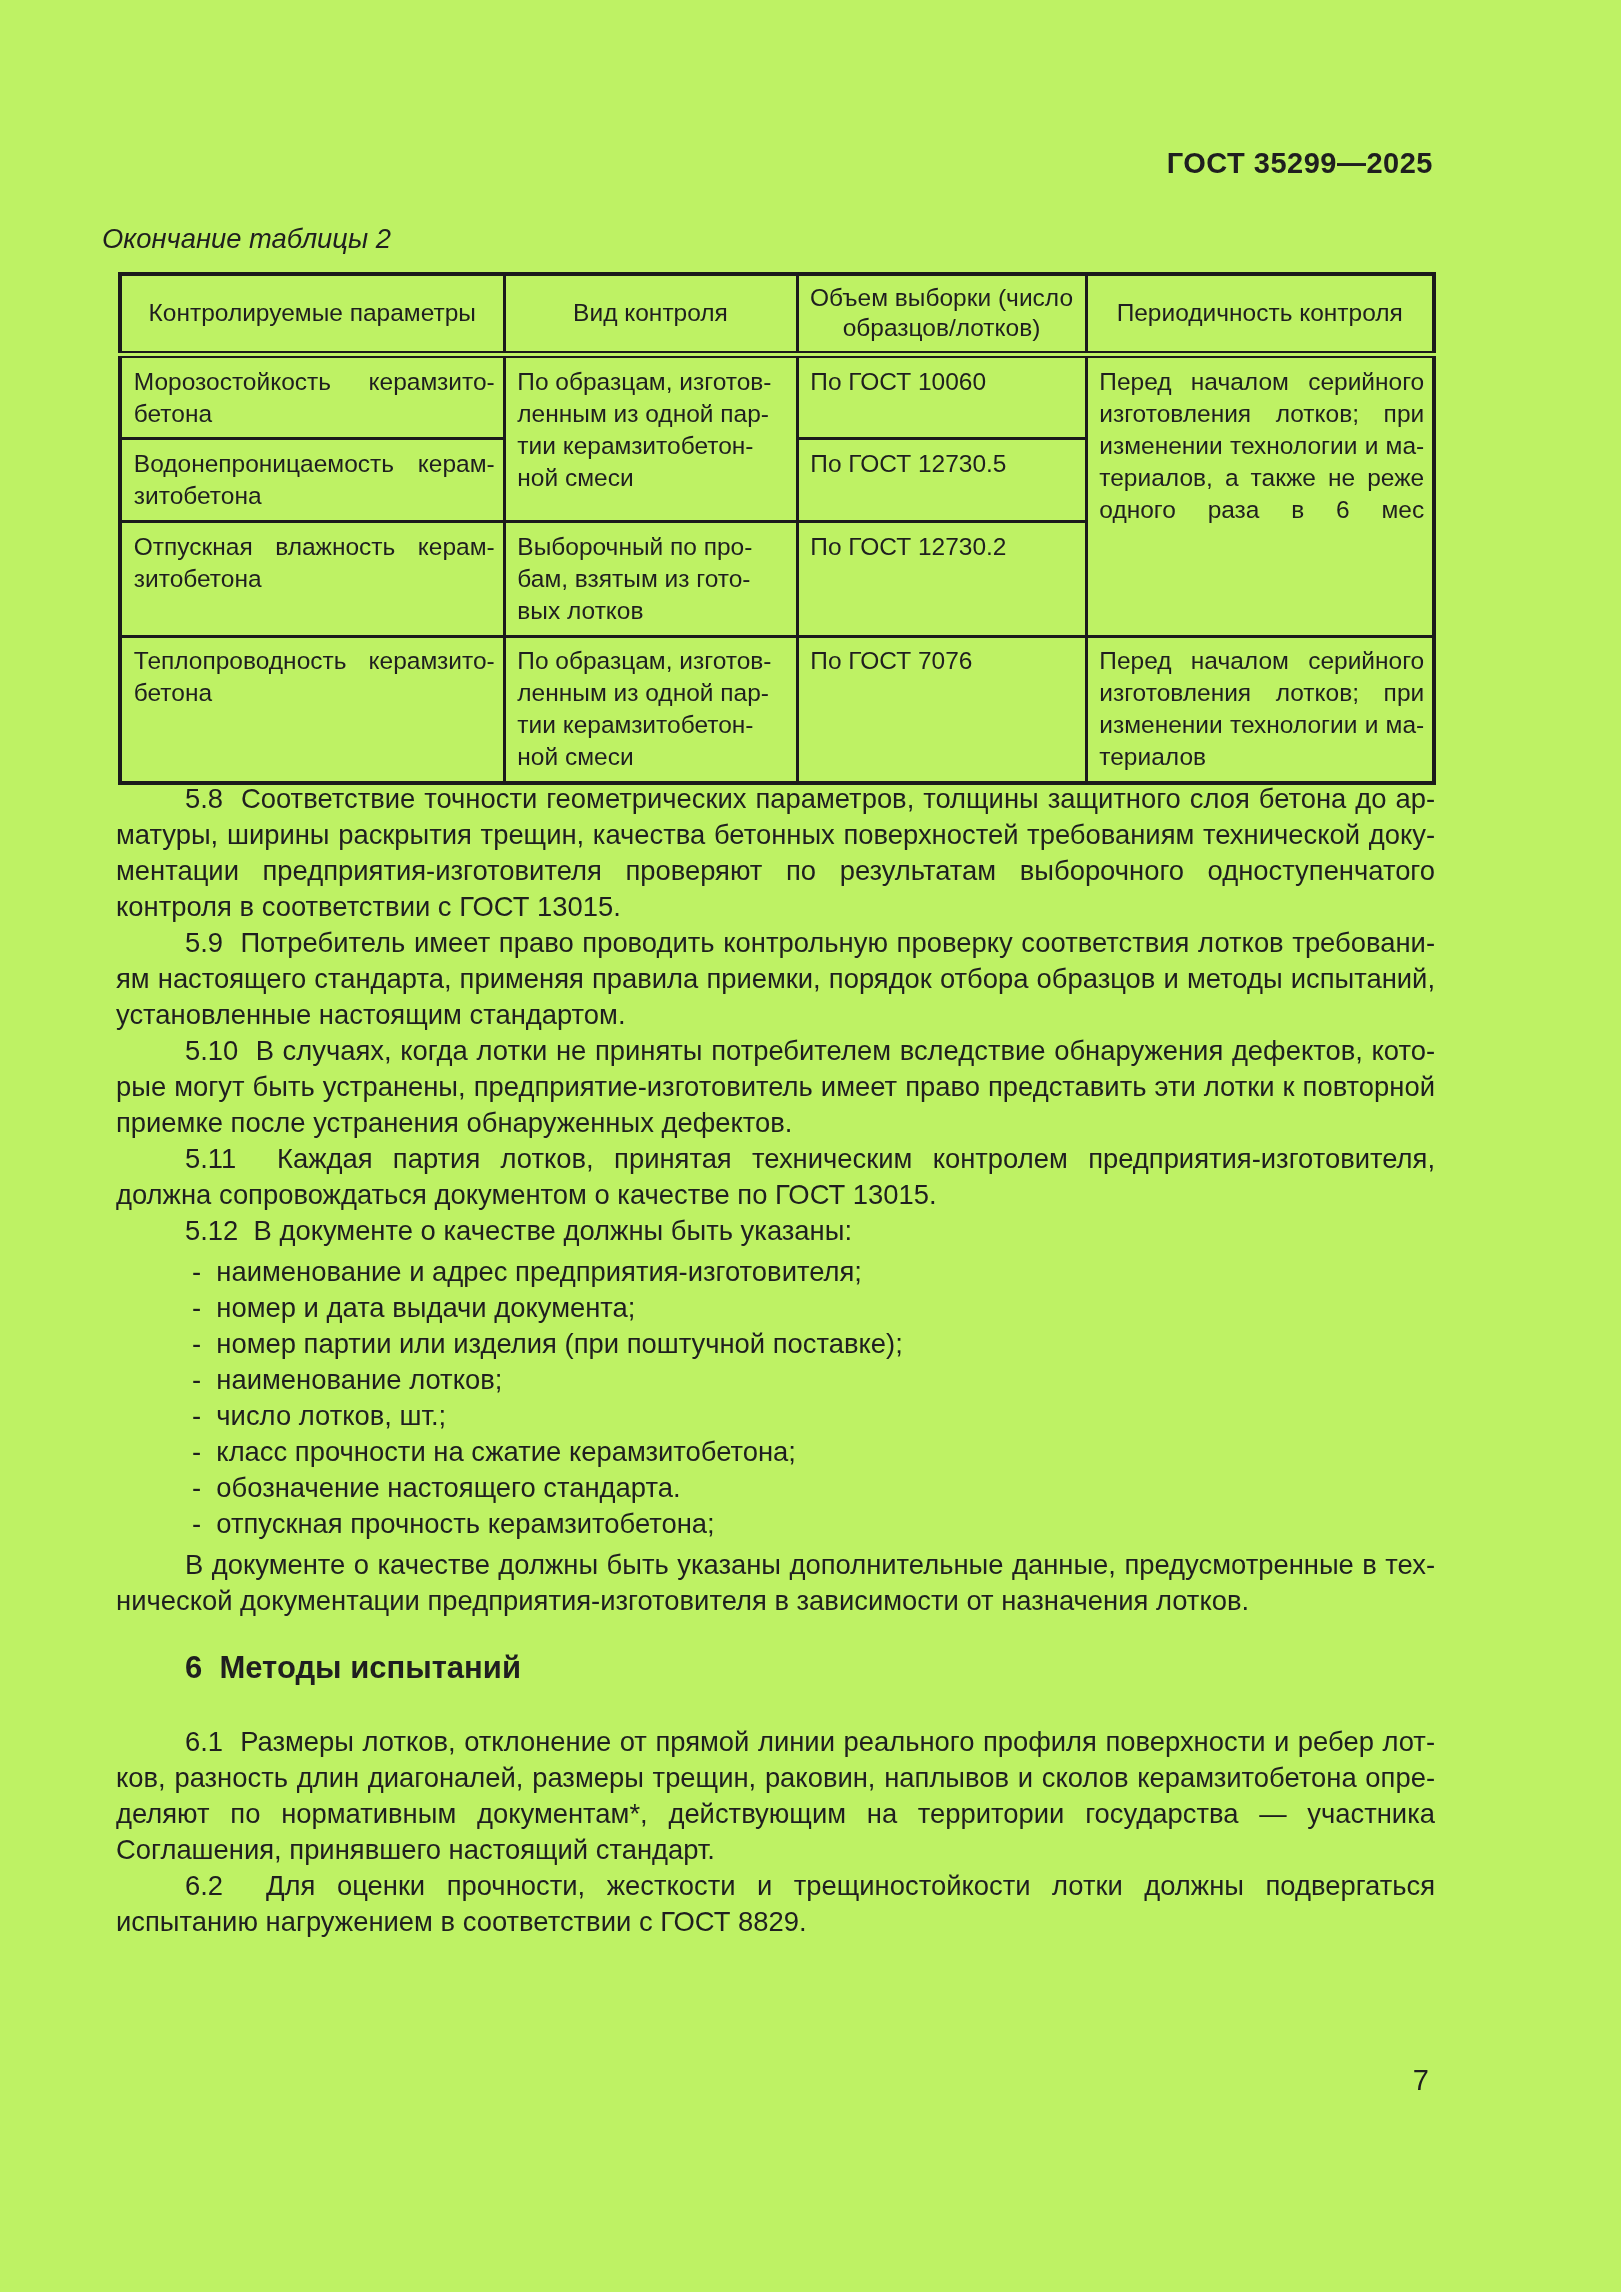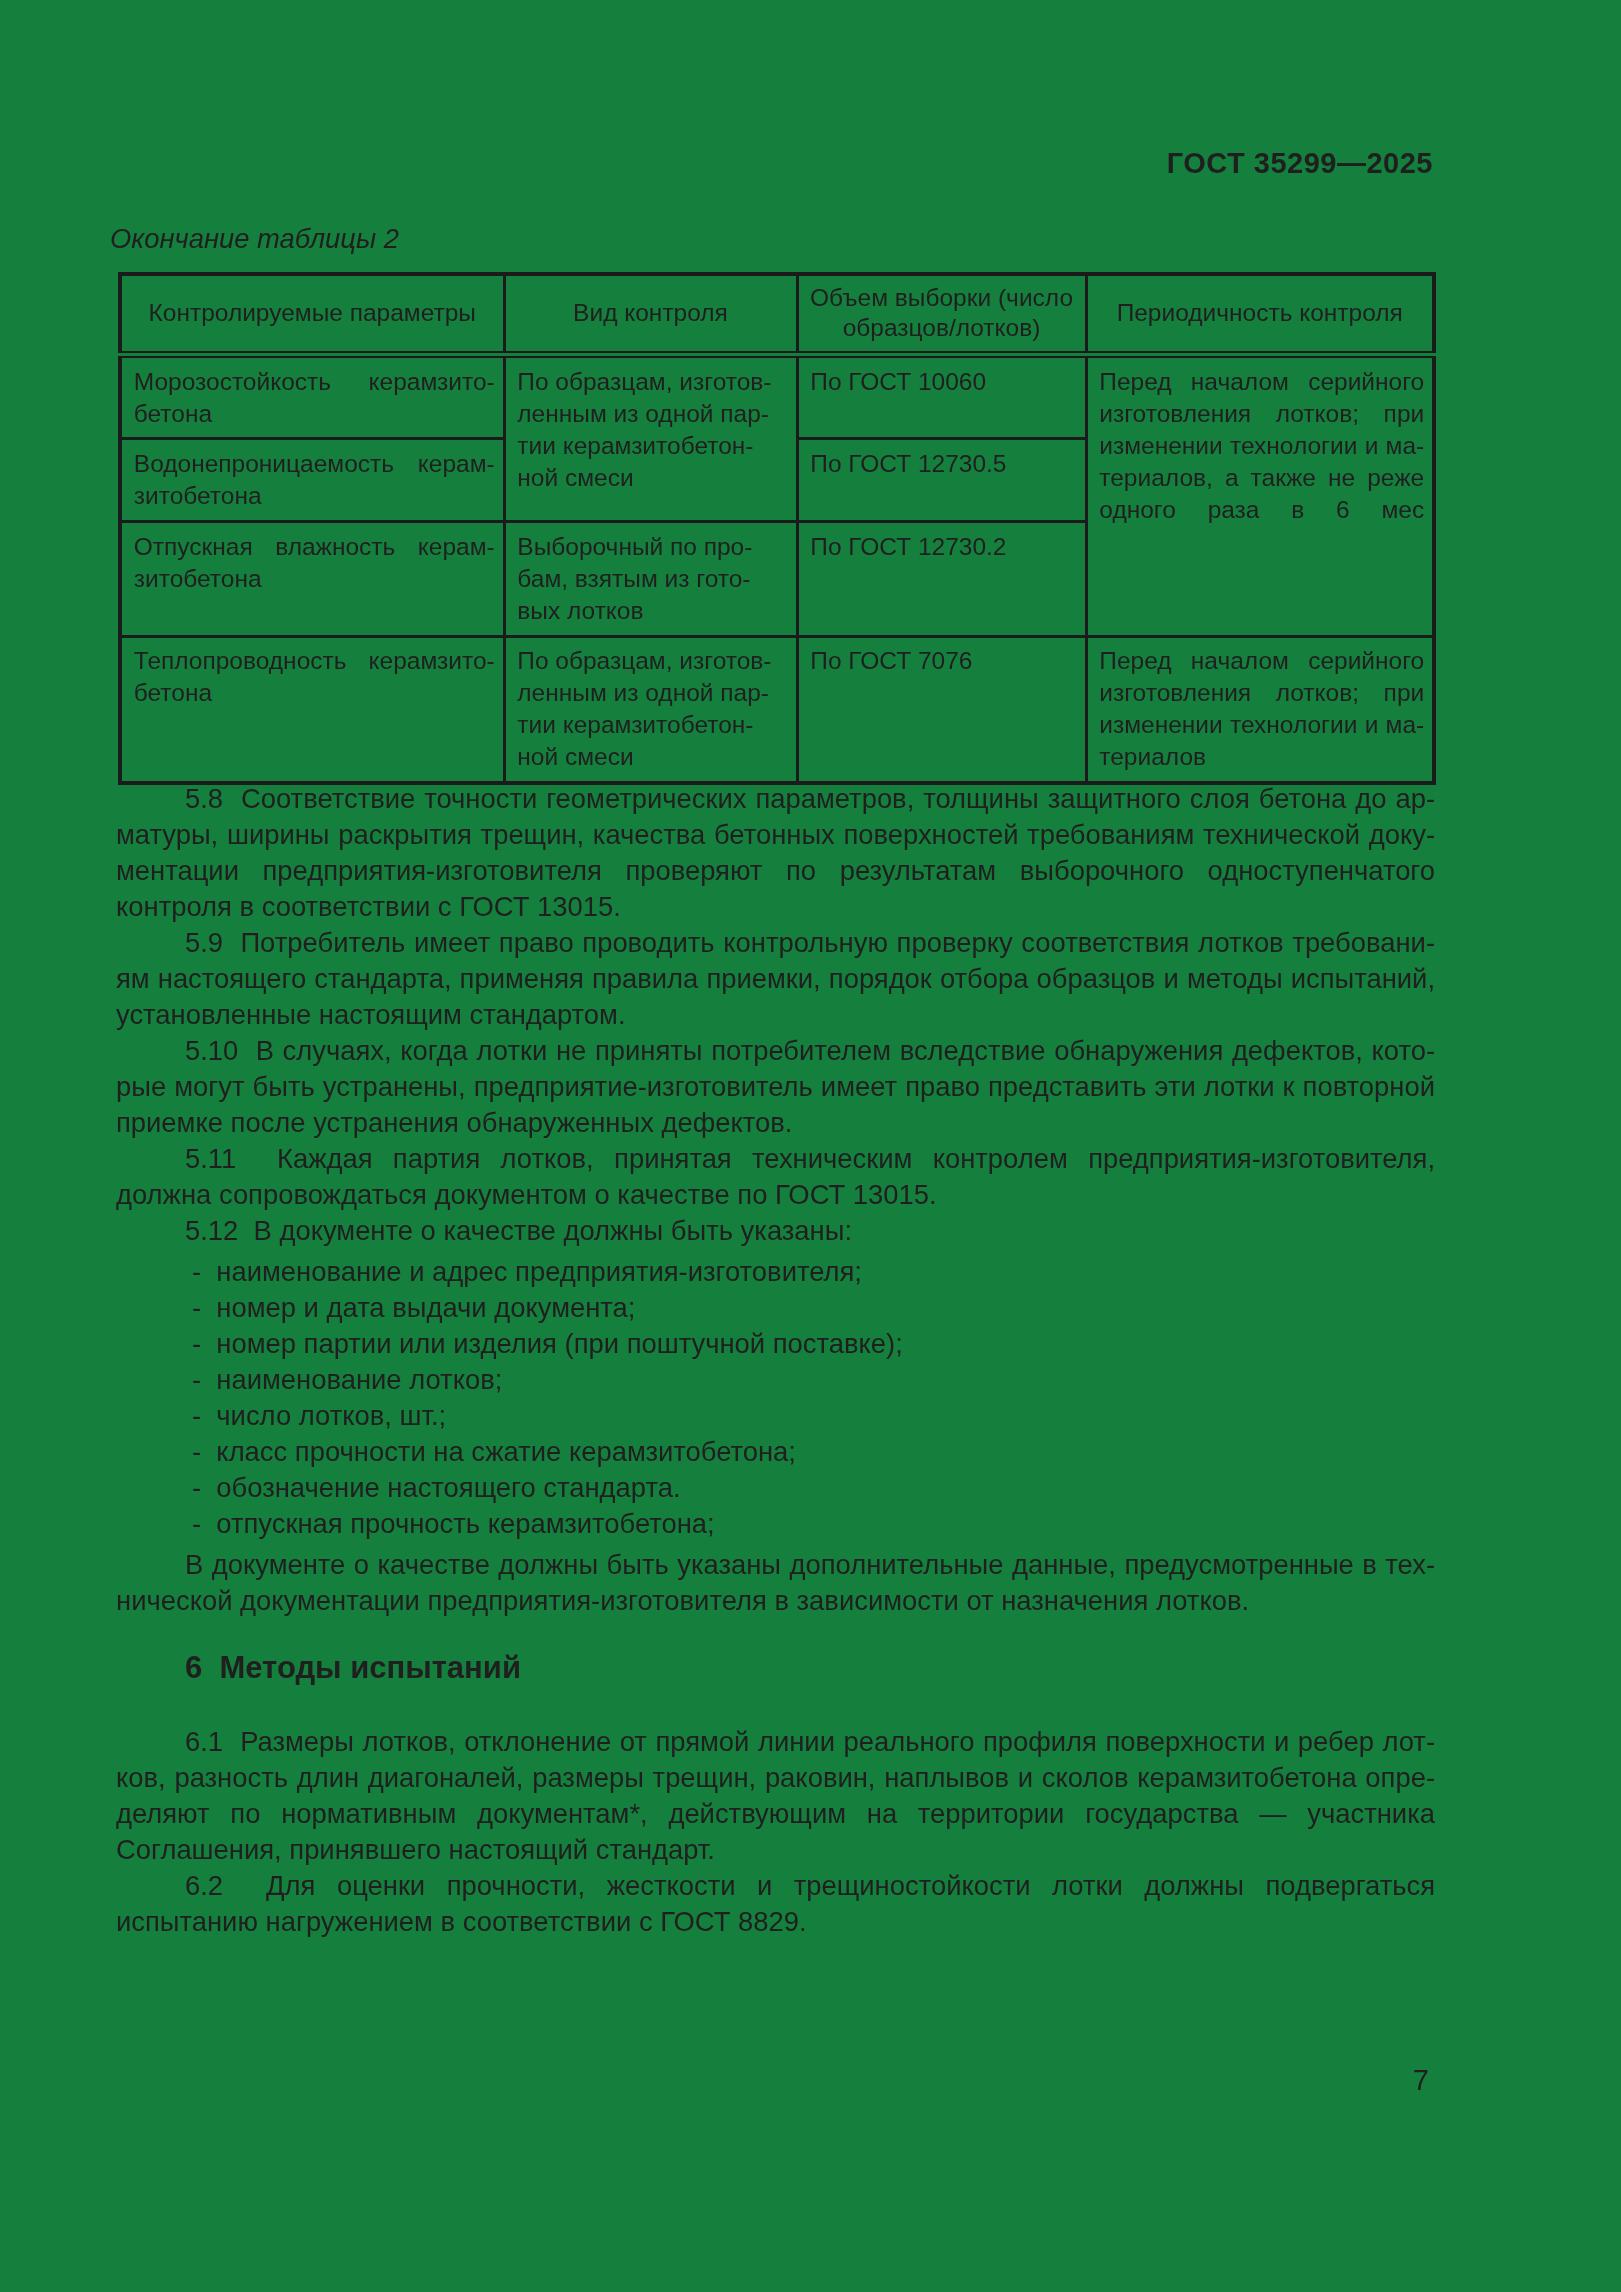--- a/index.html
+++ b/index.html
@@ -10,21 +10,21 @@
     background:#ffffff;
     font-family:"Liberation Sans","DejaVu Sans",sans-serif;
     color:#1f1f1f;
     overflow:hidden;
   }
   .doc-header{
     position:absolute;top:147px;right:188px;
     font-size:29px;font-weight:bold;letter-spacing:0.5px;
   }
   .table-caption{
-    position:absolute;top:223px;left:110px;
+    position:absolute;top:223px;left:102px;
     font-size:27.4px;font-style:italic;
   }
   .table-wrap{position:absolute;top:272px;left:118px;}
   table.control-table{
     border-collapse:collapse;table-layout:fixed;width:1314px;
     font-size:24.5px;line-height:32px;
   }
   table.control-table{border:4.9px solid #1b1b1b;padding-left:40px;}
   .control-table th,.control-table td{
     border:3.9px solid #1b1b1b;
@@ -71,21 +71,21 @@
     margin:0;font-size:25px;line-height:32px;
     text-align:justify;text-indent:54px;white-space:pre-wrap;
   }
   .page-number{
     position:absolute;top:2064px;right:192px;font-size:29px;
   }
 </style>
 </head>
 <body>
 
-<div class="page" style="background: #15803d; color: rgb(31, 31, 31);">
+<div class="page" style="background: #bef264; color: rgb(31, 31, 31);">
 
   <div class="doc-header">ГОСТ 35299—2025</div>
 
   <div class="table-caption">Окончание таблицы 2</div>
 
   <div class="table-wrap">
     <table class="control-table">
       <colgroup>
         <col style="width:384px">
         <col style="width:293px">

